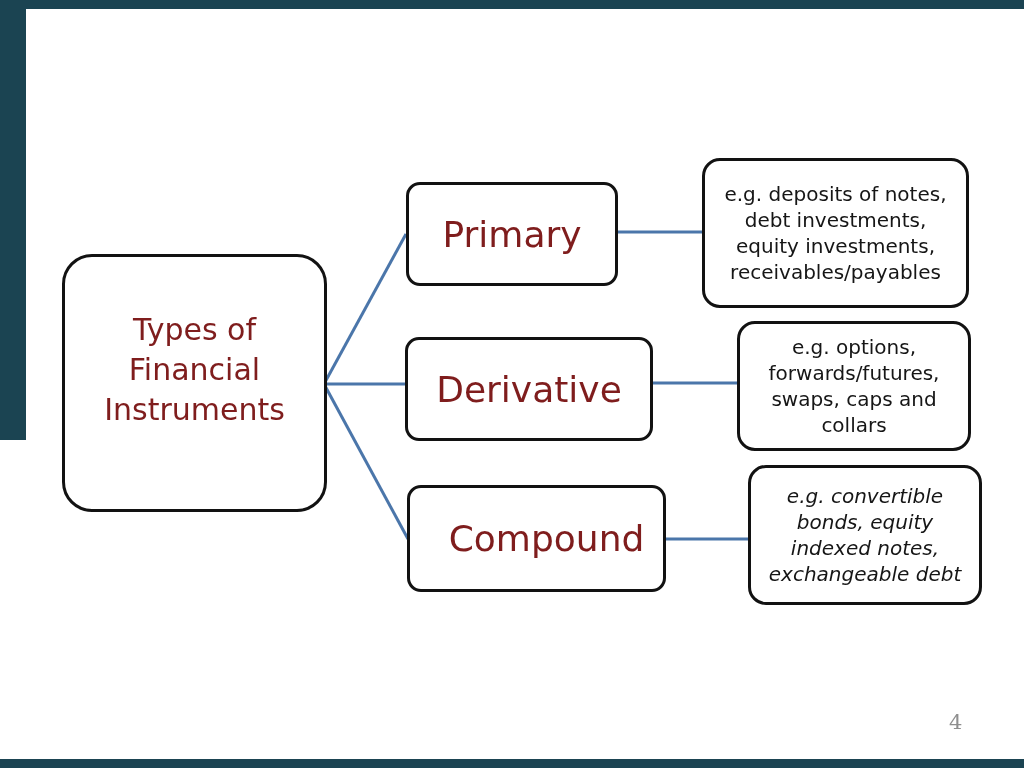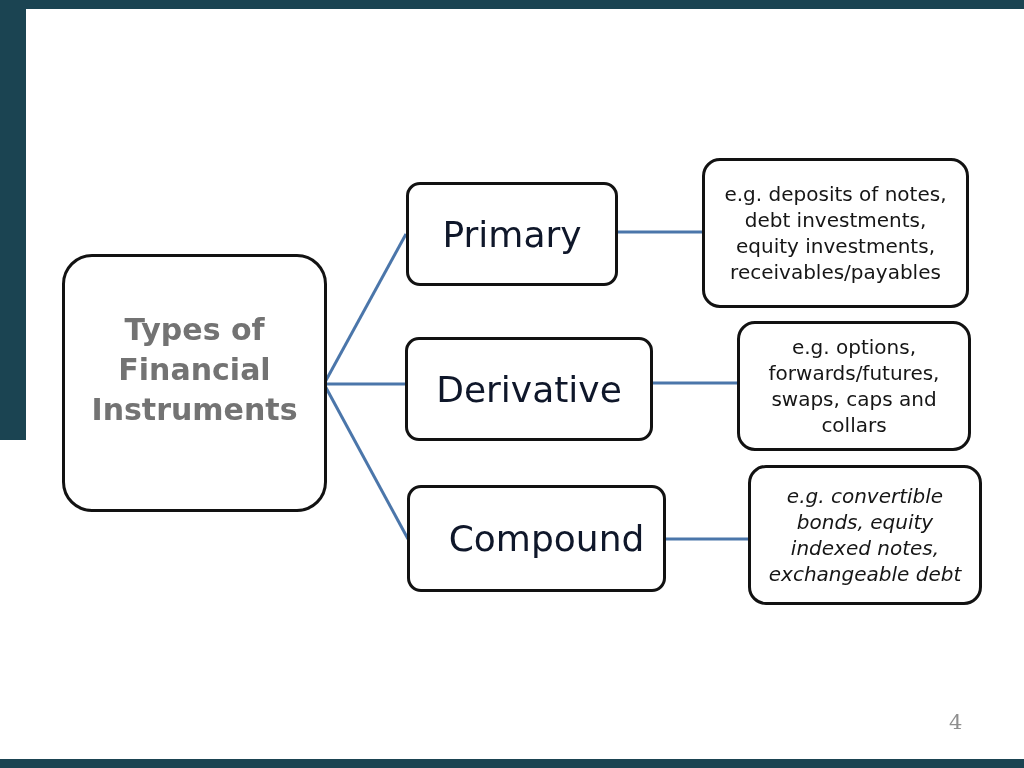--- a/index.html
+++ b/index.html
@@ -18,27 +18,27 @@
   #bar-top{left:0;top:0;width:1024px;height:9px;}
   #bar-left{left:0;top:0;width:26px;height:440px;}
   #bar-bottom{left:0;top:759px;width:1024px;height:9px;}
   #connectors{position:absolute;left:0;top:0;width:1024px;height:768px;}
   .box{
     position:absolute;background:#fff;border:3px solid var(--border);
     box-sizing:border-box;display:flex;flex-direction:column;
     align-items:center;justify-content:center;text-align:center;
   }
   #root-box{left:62px;top:254px;width:265px;height:258px;border-radius:30px;}
-  #root-box .tline{display:block;font-weight:bold;font-size:30px;line-height:40px;color:#737373;}
+  #root-box .tline{display:block;font-weight:normal;font-size:30px;line-height:40px;color:#7f1d1d;}
   #root-box .tblock{transform:translateY(-13px);}
   .branch-box{border-radius:14px;}
   #branch-primary{left:406px;top:182px;width:212px;height:104px;}
   #branch-derivative{left:405px;top:337px;width:248px;height:104px;}
   #branch-compound{left:407px;top:485px;width:259px;height:107px;padding-left:20px;}
-  .branch-label{font-size:36px;color:#0f172a;}
+  .branch-label{font-size:36px;color:#7f1d1d;}
   .example-box{border-radius:18px;}
   .example-box .eline{display:block;font-size:20px;line-height:26px;color:#161616;}
   #example-primary{left:702px;top:158px;width:267px;height:150px;}
   #example-derivative{left:737px;top:321px;width:234px;height:130px;}
   #example-compound{left:748px;top:465px;width:234px;height:140px;font-style:italic;}
   #page-number{
     position:absolute;left:949px;top:710px;width:30px;
     font-family:"DejaVu Serif",serif;font-size:21px;color:var(--pagenum);
   }
 </style>

